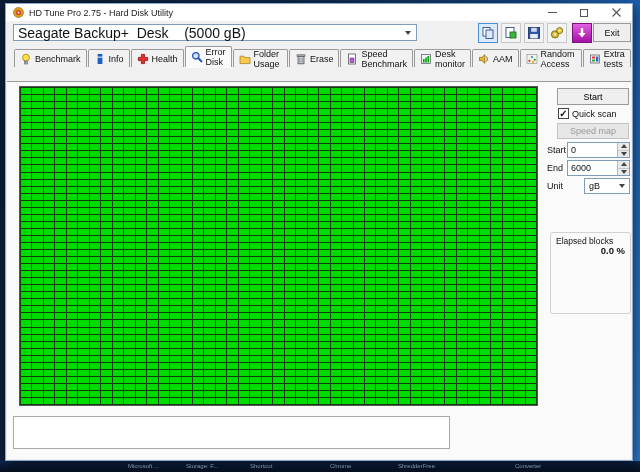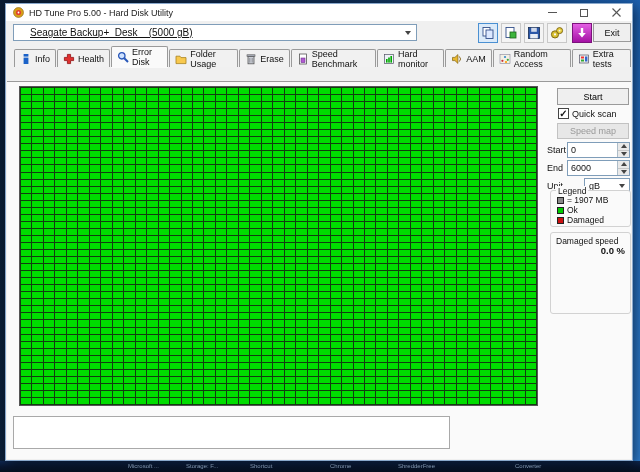--- a/index.html
+++ b/index.html
@@ -26,21 +26,21 @@
   .glyph-min { width:9px; height:1px; background:#555; }
   .glyph-max { width:8px; height:8px; border:1px solid #555; }
 
   .menubar { height:14px; background:#f0f0f0; display:flex; align-items:center; gap:12px; padding-left:8px; }
   .menu-item { font-size:9.5px; display:inline-block; }
   .menu-item::first-letter { text-decoration:underline; }
 
   .toolbar { height:25px; position:relative; background:#f0f0f0; }
   .combo { position:absolute; left:7px; top:3px; width:404px; height:17px; background:#fff;
     border:1px solid #7f9db9; display:flex; align-items:center; }
-  .combo-text { font-size:10px; padding-left:16px; white-space:pre; flex:1;text-decoration:underline; }
+  .combo-text { font-size:14px; padding-left:4px; white-space:pre; flex:1; }
   .combo-chevron { width:16px; display:flex; align-items:center; justify-content:center; }
   .tri-down { width:0; height:0; border-left:3px solid transparent; border-right:3px solid transparent; border-top:4px solid #444; }
   .tri-up   { width:0; height:0; border-left:3px solid transparent; border-right:3px solid transparent; border-bottom:4px solid #444; }
 
   .temp-group { position:absolute; left:417px; top:0; height:25px; padding:0 7px; display:flex;
     align-items:center; gap:4px; border-left:1px solid #d6d6d6; border-right:1px solid #d6d6d6; }
   .temp-text { font-size:9px; font-weight:bold; }
 
   .tool-btn { position:absolute; top:2px; width:20px; height:20px; background:#f4f4f4;
     border:1px solid #c8c8c8; display:flex; align-items:center; justify-content:center; }
@@ -121,21 +121,21 @@
 <div class="window">
 
   <div class="titlebar">
     <span>
       <svg width="11" height="11" viewBox="0 0 11 11">
         <circle cx="5.5" cy="5.5" r="5" fill="#d8a018" stroke="#8a6510" stroke-width="0.6"></circle>
         <circle cx="5.5" cy="5.5" r="2.6" fill="#e04030"></circle>
         <circle cx="5.5" cy="5.5" r="0.9" fill="#fff"></circle>
       </svg>
     </span>
-    <span class="title-text">HD Tune Pro 5.00 - Hard Disk Utility</span>
+    <span class="title-text">HD Tune Pro 2.75 - Hard Disk Utility</span>
     <div class="win-controls">
       <div class="win-btn">
           <span class="glyph-min"></span>
         </div>
       <div class="win-btn">
           <span class="glyph-max"></span>
         </div>
       <div class="win-btn">
         <svg width="9" height="9" viewBox="0 0 9 9">
             <line x1="0.5" y1="0.5" x2="8.5" y2="8.5" stroke="#555" stroke-width="1.1"></line>
@@ -186,20 +186,27 @@
       <svg width="14" height="14" viewBox="0 0 14 14">
         <rect x="5.8" y="2" width="2.4" height="6" fill="#fff"></rect>
         <path d="M3.2 7 L7 11.5 L10.8 7 Z" fill="#fff"></path>
       </svg>
     </div>
 
     <div class="exit-btn">Exit</div>
   </div>
 
   <div class="tabbar">
+    <div class="tab">
+      <svg width="12" height="12" viewBox="0 0 12 12">
+          <circle cx="6" cy="4.6" r="3.4" fill="#ffe14a" stroke="#a08000" stroke-width="0.8"></circle>
+          <rect x="4.6" y="8.2" width="2.8" height="2.8" fill="#9aa4b0" stroke="#5a6470" stroke-width="0.6"></rect>
+        </svg>
+      <span>Benchmark</span>
+    </div>
     <div class="tab">
       <svg width="12" height="12" viewBox="0 0 12 12">
           <rect x="3.6" y="1" width="4.8" height="2.6" fill="#1b62c8"></rect>
           <rect x="3.6" y="4.6" width="4.8" height="6.4" fill="#1b62c8"></rect>
         </svg>
       <span>Info</span>
     </div>
     <div class="tab">
       <svg width="12" height="12" viewBox="0 0 12 12">
           <path d="M4.4 1.4h3.2v3h3v3.2h-3v3h-3.2v-3h-3V4.4h3z" fill="#e03030" stroke="#901010" stroke-width="0.8"></path>
@@ -235,21 +242,21 @@
         </svg>
       <span>Speed Benchmark</span>
     </div>
     <div class="tab">
       <svg width="12" height="12" viewBox="0 0 12 12">
           <rect x="1.5" y="1.5" width="9" height="9" fill="#eef2f8" stroke="#556" stroke-width="0.7"></rect>
           <rect x="3" y="6" width="1.6" height="3.6" fill="#0a0"></rect>
           <rect x="5.2" y="4.5" width="1.6" height="5.1" fill="#0a0"></rect>
           <rect x="7.4" y="3" width="1.6" height="6.6" fill="#0a0"></rect>
         </svg>
-      <span>Hard monitor</span>
+      <span>Desk monitor</span>
     </div>
     <div class="tab">
       <svg width="12" height="12" viewBox="0 0 12 12">
           <path d="M1.5 4.4h2.4l3-2.8v8.8l-3-2.8H1.5z" fill="#e8b830" stroke="#806010" stroke-width="0.7"></path>
           <path d="M8.3 3.4q2.6 2.6 0 5.2" stroke="#806010" stroke-width="0.9" fill="none"></path>
         </svg>
       <span>AAM</span>
     </div>
     <div class="tab">
       <svg width="12" height="12" viewBox="0 0 12 12">
@@ -2338,37 +2345,22 @@
           </span>
       </span>
     </div>
 
     <span class="field-label abs row-unit-label">Unit</span>
     <div class="select abs">
       <span>gB</span>
       <span class="tri-down"></span>
     </div>
 
-    <div class="groupbox legend-box abs">
-      <span class="legend-title">Legend</span>
-      <div class="legend-row">
-          <span class="swatch block"></span>
-          <span>= 1907 MB</span>
-        </div>
-      <div class="legend-row">
-          <span class="swatch ok"></span>
-          <span>Ok</span>
-        </div>
-      <div class="legend-row">
-          <span class="swatch damaged"></span>
-          <span>Damaged</span>
-        </div>
-    </div>
 
     <div class="groupbox status-box abs">
       <div class="stat">
-          <span class="stat-label">Damaged speed</span>
+          <span class="stat-label">Elapsed blocks</span>
           <span class="stat-value">0.0 %</span>
         </div>
     </div>
 
   </div>
 </div>
 
 </body></html>

